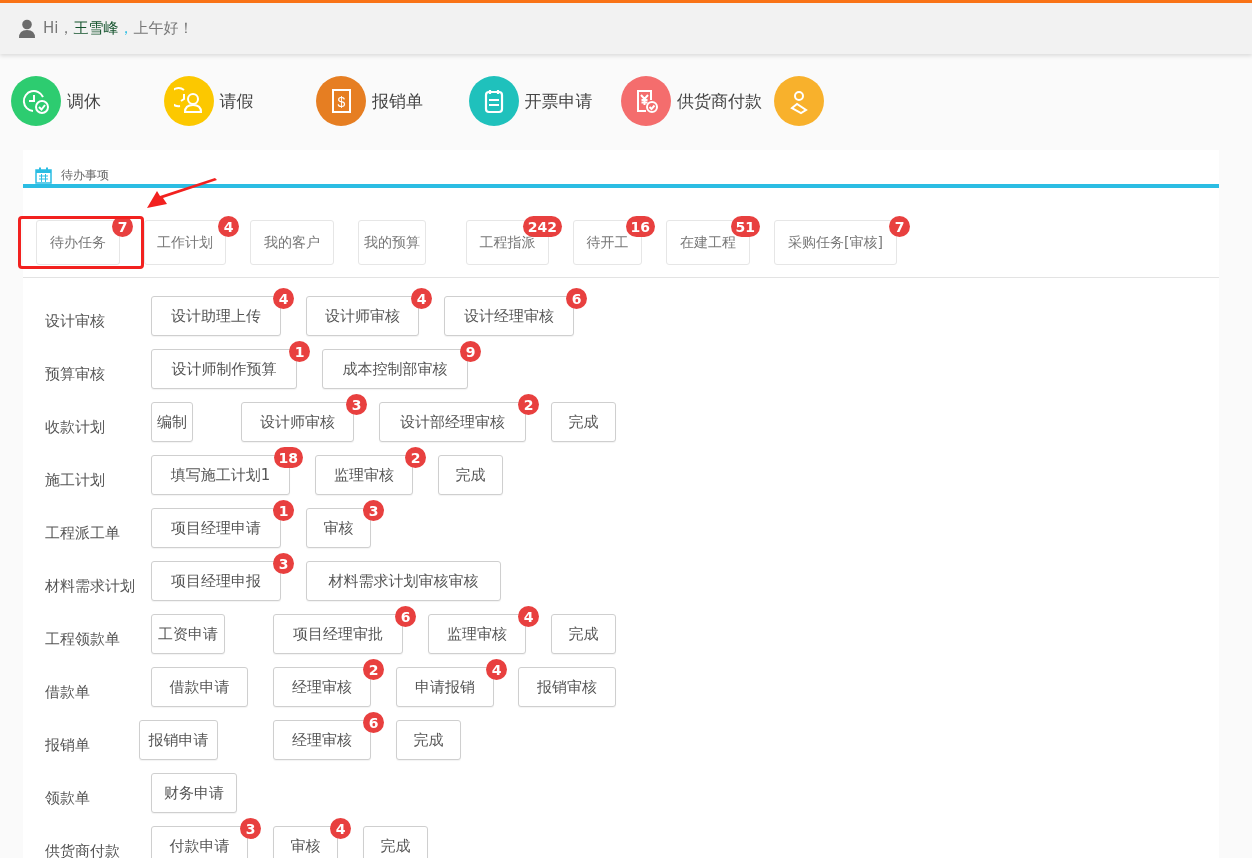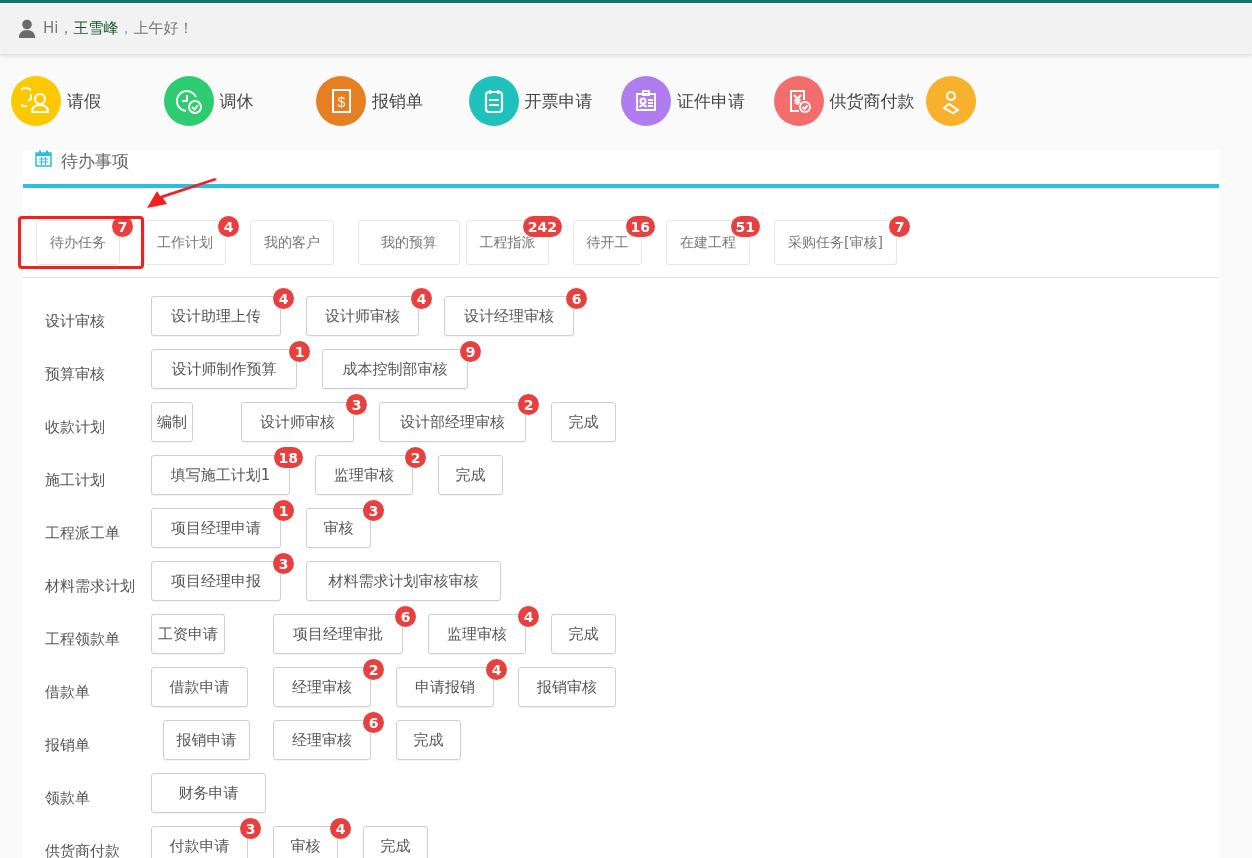--- a/index.html
+++ b/index.html
@@ -6,21 +6,21 @@
   html, body { width: 1252px; height: 858px; overflow: hidden; }
   body {
     background: #fafafa;
     font-family: "DejaVu Sans", "Liberation Sans", sans-serif;
     color: #555;
     position: relative;
   }
   .topbar {
     position: absolute; left: 0; top: 0; width: 1252px; height: 54px;
     background: #f2f2f2;
-    border-top: 3px solid #0f766e;
+    border-top: 3px solid #f97316;
     box-shadow: 0 2px 4px rgba(0,0,0,0.12);
     display: flex; align-items: center; padding-left: 18px;
     font-size: 15px; color: #777;
   }
   .topbar .user-icon { width: 18px; height: 20px; margin-right: 7px; }
   .topbar .name { color: #14532d; }
   .topbar .comma-accent { color: #2bbde3; }
 
   .quick-row {
     position: absolute; left: 0; top: 64px; height: 74px; width: 1252px;
@@ -36,22 +36,22 @@
     display: flex; align-items: center; justify-content: center;
     flex: 0 0 50px;
   }
   .quick-item .label { font-size: 17px; color: #444; margin-left: 6px; white-space: nowrap; }
 
   .panel {
     position: absolute; left: 23px; top: 150px; width: 1196px; height: 720px;
     background: #fff;
   }
   .panel-header {
-    height: 38px; display: flex; align-items: flex-start; padding-left: 12px;
-    font-size: 17px; color: #666;
+    height: 38px; display: flex; align-items: flex-end; padding-left: 12px;
+    font-size: 12px; color: #666;
     border-bottom: 4px solid #2bbde3;
   }
   .panel-header svg { margin-right: 9px; }
 
   .tabs {
     position: relative; height: 86px; border-bottom: 1px solid #e3e3e3;
   }
   .tab {
     position: absolute; top: 70px; height: 45px;
     border: 1px solid #e6e6e6; border-radius: 3px;
@@ -100,70 +100,58 @@
     <path d="M1 19 Q1 11 9 11 Q17 11 17 19 Z" fill="#6b6b6b"></path>
   </svg>
   <span>Hi，</span>
   <span class="name">王雪峰</span>
   <span class="comma-accent">，</span>
   <span>上午好！</span>
 </div>
 
 <div class="quick-row">
   <div class="quick-item">
+    <div class="circle" style="background:#2dcc70">
+      <svg width="30" height="30" viewBox="0 0 30 30" fill="none" stroke="#fff" stroke-width="2">
+        <path d="M22 11 A10 10 0 1 0 12 25"></path>
+          <path d="M13 9 V15 H8"></path>
+        <circle cx="21" cy="21" r="6"></circle>
+          <path d="M18 21 L20.5 23.5 L24 19"></path>
+      </svg>
+    </div>
+    <span class="label">调休</span>
+  </div>
+  <div class="quick-item">
     <div class="circle" style="background:#fcc800">
       <svg width="30" height="30" viewBox="0 0 30 30" fill="none" stroke="#fff" stroke-width="2">
         <path d="M10 4 A9 9 0 1 0 6 20"></path>
           <path d="M10 8 V13 L7 15"></path>
         <circle cx="19" cy="13" r="5"></circle>
           <path d="M11 26 Q11 19 19 19 Q27 19 27 26 Z"></path>
       </svg>
     </div>
     <span class="label">请假</span>
   </div>
   <div class="quick-item">
-    <div class="circle" style="background:#2dcc70">
-      <svg width="30" height="30" viewBox="0 0 30 30" fill="none" stroke="#fff" stroke-width="2">
-        <path d="M22 11 A10 10 0 1 0 12 25"></path>
-          <path d="M13 9 V15 H8"></path>
-        <circle cx="21" cy="21" r="6"></circle>
-          <path d="M18 21 L20.5 23.5 L24 19"></path>
-      </svg>
-    </div>
-    <span class="label">调休</span>
-  </div>
-  <div class="quick-item">
     <div class="circle" style="background:#e67e22">
       <svg width="30" height="30" viewBox="0 0 30 30" fill="none" stroke="#fff" stroke-width="2">
         <rect x="7" y="4" width="17" height="22"></rect>
         <text x="15.5" y="21" font-size="14" fill="#fff" stroke="none" text-anchor="middle" font-family="Liberation Sans, sans-serif">$</text>
       </svg>
     </div>
     <span class="label">报销单</span>
   </div>
   <div class="quick-item">
     <div class="circle" style="background:#1fc1bc">
       <svg width="30" height="30" viewBox="0 0 30 30" fill="none" stroke="#fff" stroke-width="2.2">
         <rect x="7" y="6" width="16" height="20" rx="3"></rect>
           <path d="M11 4 V8 M19 4 V8 M10 14 H20 M10 19 H20"></path>
       </svg>
     </div>
     <span class="label">开票申请</span>
-  </div>
-  <div class="quick-item">
-    <div class="circle" style="background:#b07df0">
-      <svg width="30" height="30" viewBox="0 0 30 30" fill="none" stroke="#fff" stroke-width="2">
-        <rect x="6" y="8" width="18" height="16"></rect>
-          <rect x="12" y="5" width="6" height="4"></rect>
-        <circle cx="12" cy="15" r="2.5"></circle>
-          <path d="M8.5 21 Q12 17 15.5 21"></path>
-          <path d="M17 14 H22 M17 17 H22 M17 20 H22"></path>
-      </svg>
-    </div>
-    <span class="label">证件申请</span>
   </div>
   <div class="quick-item">
     <div class="circle" style="background:#f46d6d">
       <svg width="30" height="30" viewBox="0 0 30 30" fill="none" stroke="#fff" stroke-width="2">
         <path d="M20 14 V5 H7 V25 H15"></path>
         <path d="M10 9 L13.5 13 L17 9 M13.5 13 V19 M10.5 14 H16.5 M10.5 16.5 H16.5"></path>
         <circle cx="21" cy="21" r="5"></circle>
           <path d="M18.5 21 L20.5 23 L23.5 19.5"></path>
       </svg>
     </div>
@@ -196,21 +184,21 @@
       <span>待办任务</span>
       <span class="badge" style="right:-14px; top:-5px;">7</span>
     </div>
     <div class="tab" style="left:121px; width:82px;">
       <span>工作计划</span>
       <span class="badge" style="right:-14px; top:-5px;">4</span>
     </div>
     <div class="tab" style="left:227px; width:84px;">
       <span>我的客户</span>
     </div>
-    <div class="tab" style="left:335px; width:102px;">
+    <div class="tab" style="left:335px; width:68px;">
       <span>我的预算</span>
     </div>
     <div class="tab" style="left:443px; width:83px;">
       <span>工程指派</span>
       <span class="badge" style="right:-14px; top:-5px;">242</span>
     </div>
     <div class="tab" style="left:550px; width:69px;">
       <span>待开工</span>
       <span class="badge" style="right:-14px; top:-5px;">16</span>
     </div>
@@ -347,35 +335,35 @@
           <span>申请报销</span>
           <span class="badge">4</span>
         </div>
       <div class="btn" style="left:495px; width:98px;">
           <span>报销审核</span>
         </div>
     </div>
 
     <div class="row" style="top:424px">
       <span class="row-label">报销单</span>
-      <div class="btn" style="left:140px; width:87px;">
+      <div class="btn" style="left:116px; width:79px;">
           <span>报销申请</span>
         </div>
       <div class="btn" style="left:250px; width:98px;">
           <span>经理审核</span>
           <span class="badge">6</span>
         </div>
       <div class="btn" style="left:373px; width:65px;">
           <span>完成</span>
         </div>
     </div>
 
     <div class="row" style="top:477px">
       <span class="row-label">领款单</span>
-      <div class="btn" style="left:128px; width:115px;">
+      <div class="btn" style="left:128px; width:86px;">
           <span>财务申请</span>
         </div>
     </div>
 
     <div class="row" style="top:530px">
       <span class="row-label">供货商付款</span>
       <div class="btn" style="left:128px; width:97px;">
           <span>付款申请</span>
           <span class="badge">3</span>
         </div>

